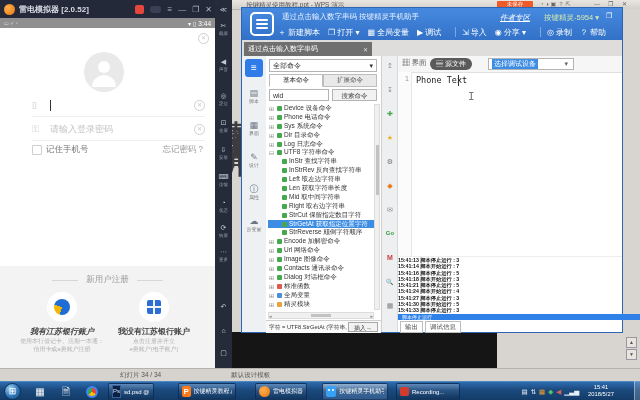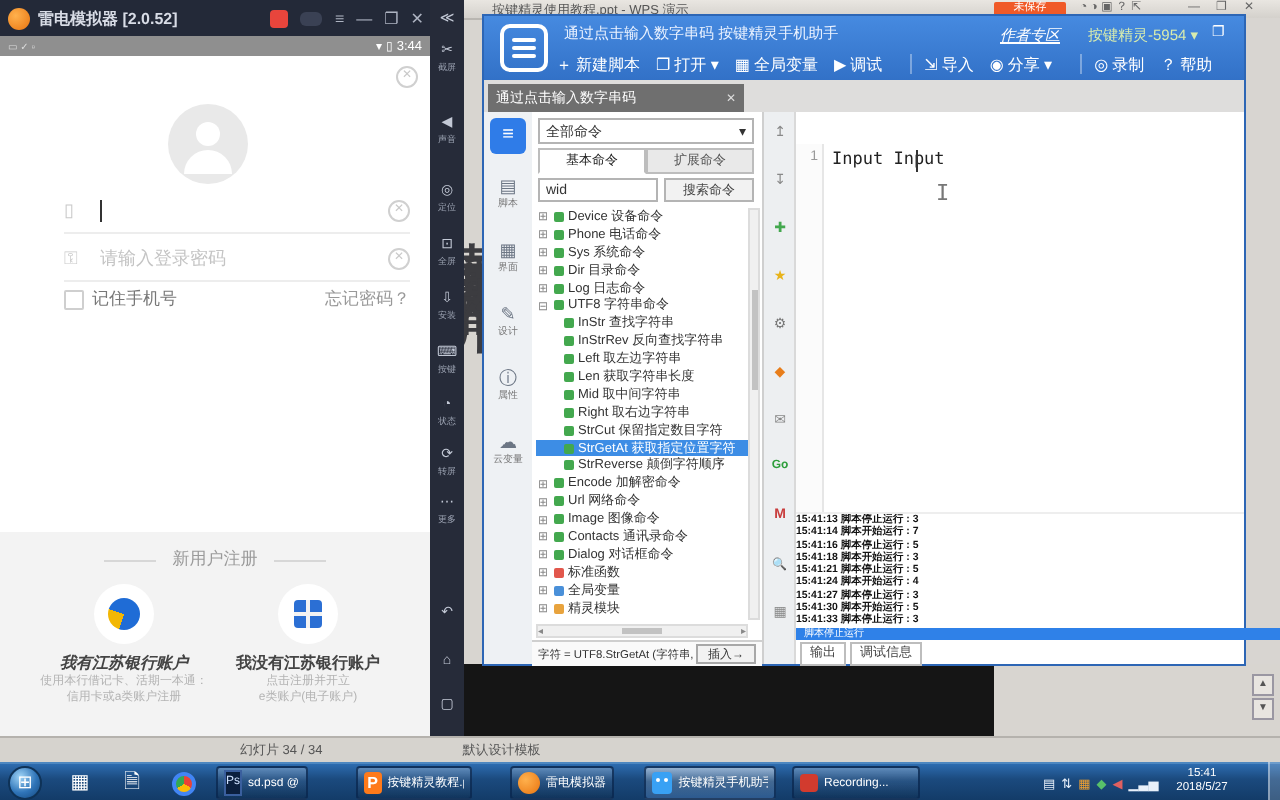--- a/index.html
+++ b/index.html
@@ -485,22 +485,30 @@
       <span class="strip-ic" style="top:102px;color:#777;">⚙</span>
       <span class="strip-ic" style="top:126px;color:#e87d1a;">◆</span>
       <span class="strip-ic" style="top:150px;color:#888;">✉</span>
       <span class="strip-ic" style="top:174px;color:#2e9e3c;font-size:6px;font-weight:bold;">Go</span>
       <span class="strip-ic" style="top:198px;color:#c83c3c;font-weight:bold;">M</span>
       <span class="strip-ic" style="top:222px;font-size:6px;">🔍</span>
       <span class="strip-ic" style="top:246px;color:#888;">▦</span>
     </div>
 
     <div class="abs editor">
+      <div class="abs ed-topbar">
+        <span class="abs ed-toggle">▦ 界面</span>
+        <span class="abs ed-pill">▤ 源文件</span>
+        <span class="abs ed-dd">
+          <span>选择调试设备</span>
+          <span style="background:none;color:#666;">▾</span>
+        </span>
+      </div>
       <div class="abs gutter">1</div>
-      <div class="abs codeline">Input Input</div>
+      <div class="abs codeline">Phone Text</div>
       <div class="abs caret" style="left:60px;top:19px;"></div>
       <div class="abs ibeam">I</div>
       <div class="abs logarea">
         <div class="logline">15:41:13 脚本停止运行 : 3</div>
         <div class="logline">15:41:14 脚本开始运行 : 7</div>
         <div class="logline">15:41:16 脚本停止运行 : 5</div>
         <div class="logline">15:41:18 脚本开始运行 : 3</div>
         <div class="logline">15:41:21 脚本停止运行 : 5</div>
         <div class="logline">15:41:24 脚本开始运行 : 4</div>
         <div class="logline">15:41:27 脚本停止运行 : 3</div>

